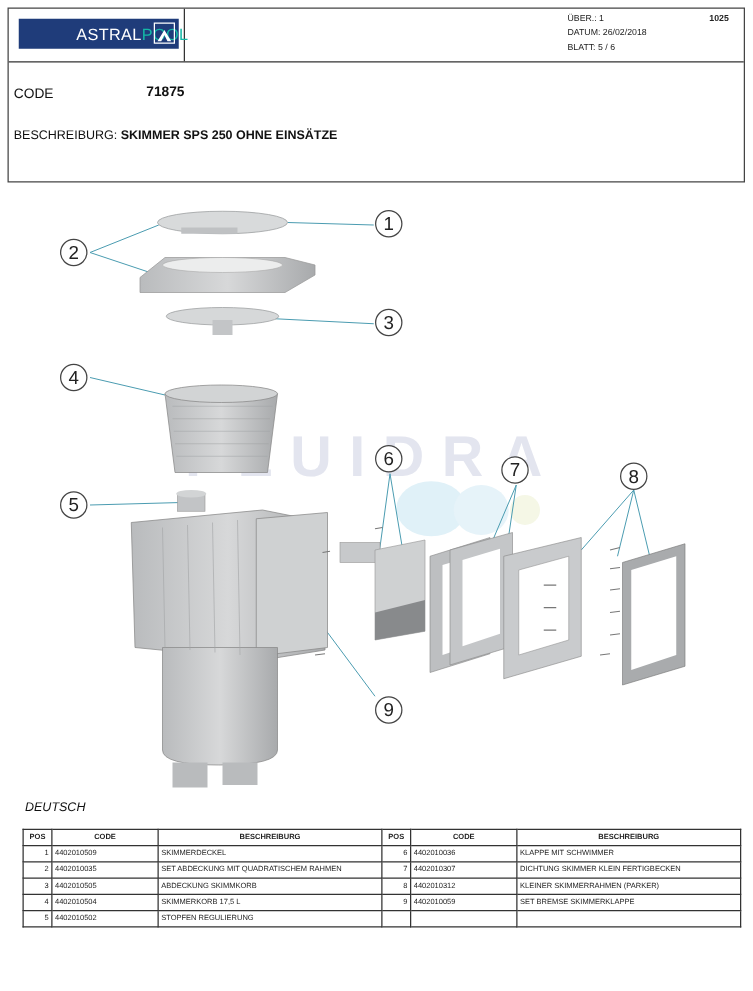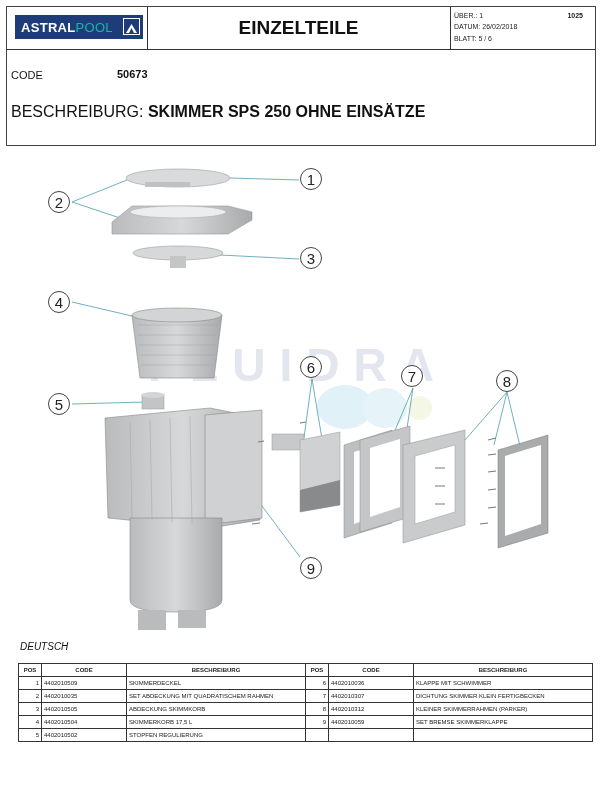--- a/index.html
+++ b/index.html
@@ -11,34 +11,34 @@
     position: absolute; left: 6px; top: 6px; width: 590px; height: 140px;
     border: 1px solid #444; box-sizing: border-box;
   }
   .hdr-top { position: absolute; left: 0; top: 0; right: 0; height: 42px; border-bottom: 1px solid #333; }
   .logo-cell { position: absolute; left: 0; top: 0; width: 140px; height: 42px; border-right: 1px solid #333; }
   .logo {
     position: absolute; left: 8px; top: 8px; width: 128px; height: 24px; background: #1f3c7a;
     color: #fff; display: flex; align-items: center; padding-left: 6px; box-sizing: border-box;
     font-size: 13px; letter-spacing: 0.3px;
   }
-  .logo b { font-weight: bold; }
+  .logo b { font-weight: normal; margin-left: 40px; }
   .logo .lt { font-weight: normal; color: #14b8a6; }
   .logo-mark {
     position: absolute; right: 3px; top: 3px; width: 17px; height: 17px; border: 1px solid #fff;
     box-sizing: border-box; display: flex; align-items: flex-end; justify-content: center;
   }
   .title-cell { position: absolute; left: 140px; top: 0; width: 303px; height: 42px; border-right: 1px solid #333;
     display: flex; align-items: center; justify-content: center; font-size: 19px; font-weight: bold; }
   .meta-cell { position: absolute; left: 444px; top: 0; right: 0; height: 42px; font-size: 7px; color: #222; }
   .meta-cell div { position: absolute; left: 3px; }
   .meta-num { position: absolute; right: 12px !important; left: auto !important; top: 5px; font-weight: bold; }
   .code-lbl { position: absolute; left: 4px; top: 62px; font-size: 11px; }
   .code-val { position: absolute; left: 110px; top: 61px; font-size: 11px; font-weight: bold; }
-  .desc { position: absolute; left: 4px; top: 96px; font-size: 16px; }
+  .desc { position: absolute; left: 4px; top: 96px; font-size: 10px; }
   .desc b { font-weight: bold; }
 
   .diagram { position: absolute; left: 0; top: 150px; width: 602px; height: 480px; }
   .callout {
     position: absolute; width: 22px; height: 22px; border: 1px solid #444; border-radius: 50%;
     background: #fff; font-size: 15px; display: flex; align-items: center; justify-content: center;
     box-sizing: border-box; color: #222;
   }
   .watermark { position: absolute; left: 148px; top: 188px; font-size: 46px; letter-spacing: 14px;
     color: #e3e5ef; font-weight: bold; }
@@ -62,30 +62,29 @@
       <div class="logo">
         <b>ASTRAL</b>
           <span class="lt">POOL</span>
         <span class="logo-mark">
           <svg width="13" height="12" viewBox="0 0 13 12">
               <path d="M1 11 L6.5 2 L12 11 L9 11 L6.5 6 L4 11 Z" fill="#fff"></path>
             </svg>
         </span>
       </div>
     </div>
-    <div class="title-cell">EINZELTEILE</div>
     <div class="meta-cell">
       <div style="top:5px">ÜBER.: 1</div>
       <div style="top:16px">DATUM: 26/02/2018</div>
       <div style="top:28px">BLATT: 5 / 6</div>
       <div class="meta-num">1025</div>
     </div>
   </div>
   <div class="code-lbl">CODE</div>
-  <div class="code-val">50673</div>
+  <div class="code-val">71875</div>
   <div class="desc">
     <span>BESCHREIBURG:</span>
     <b>SKIMMER SPS 250 OHNE EINSÄTZE</b>
   </div>
 </div>
 
 <div class="diagram">
   <div class="watermark">FLUIDRA</div>
   <svg width="602" height="480" style="position:absolute;left:0;top:0">
     <defs>

